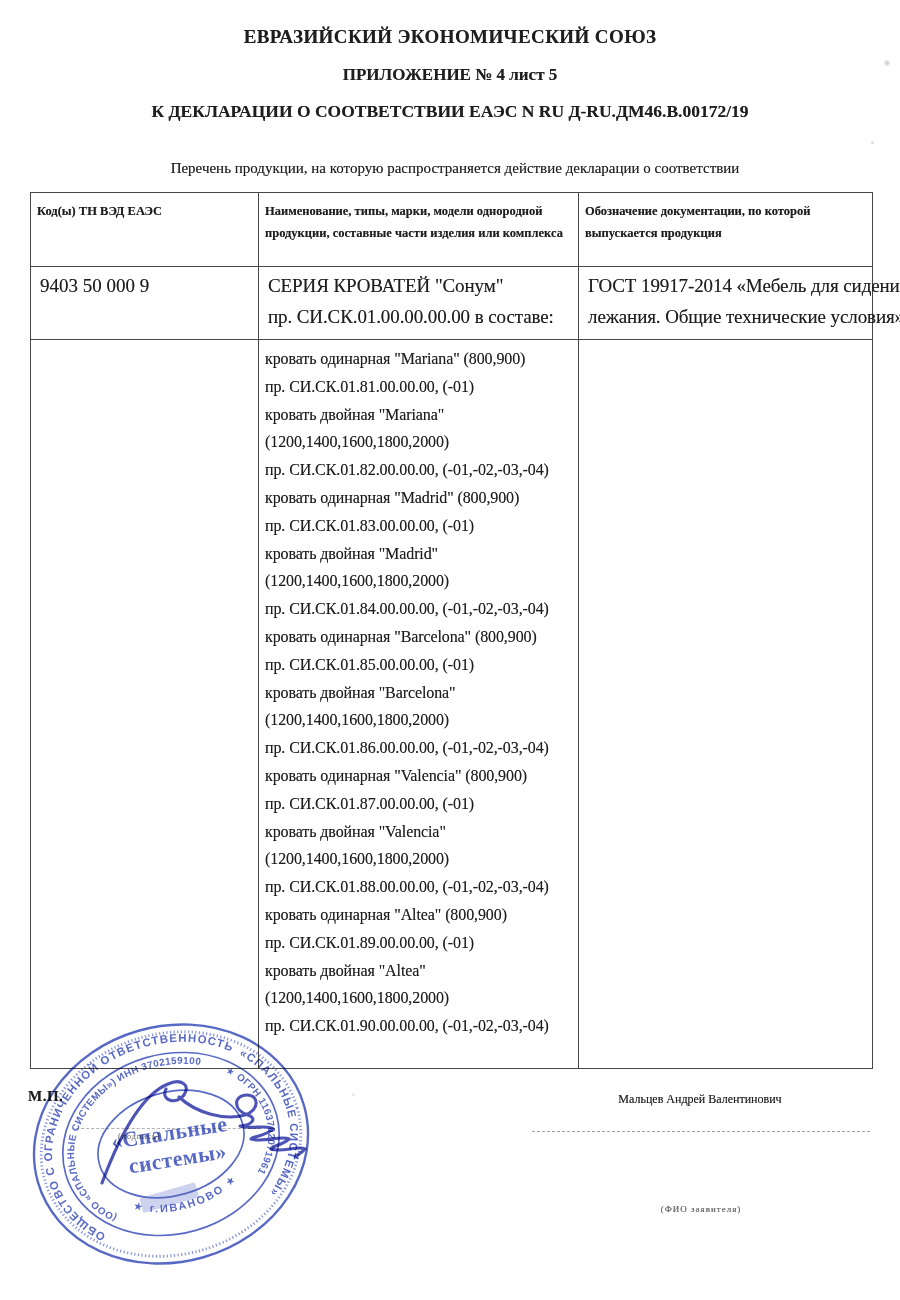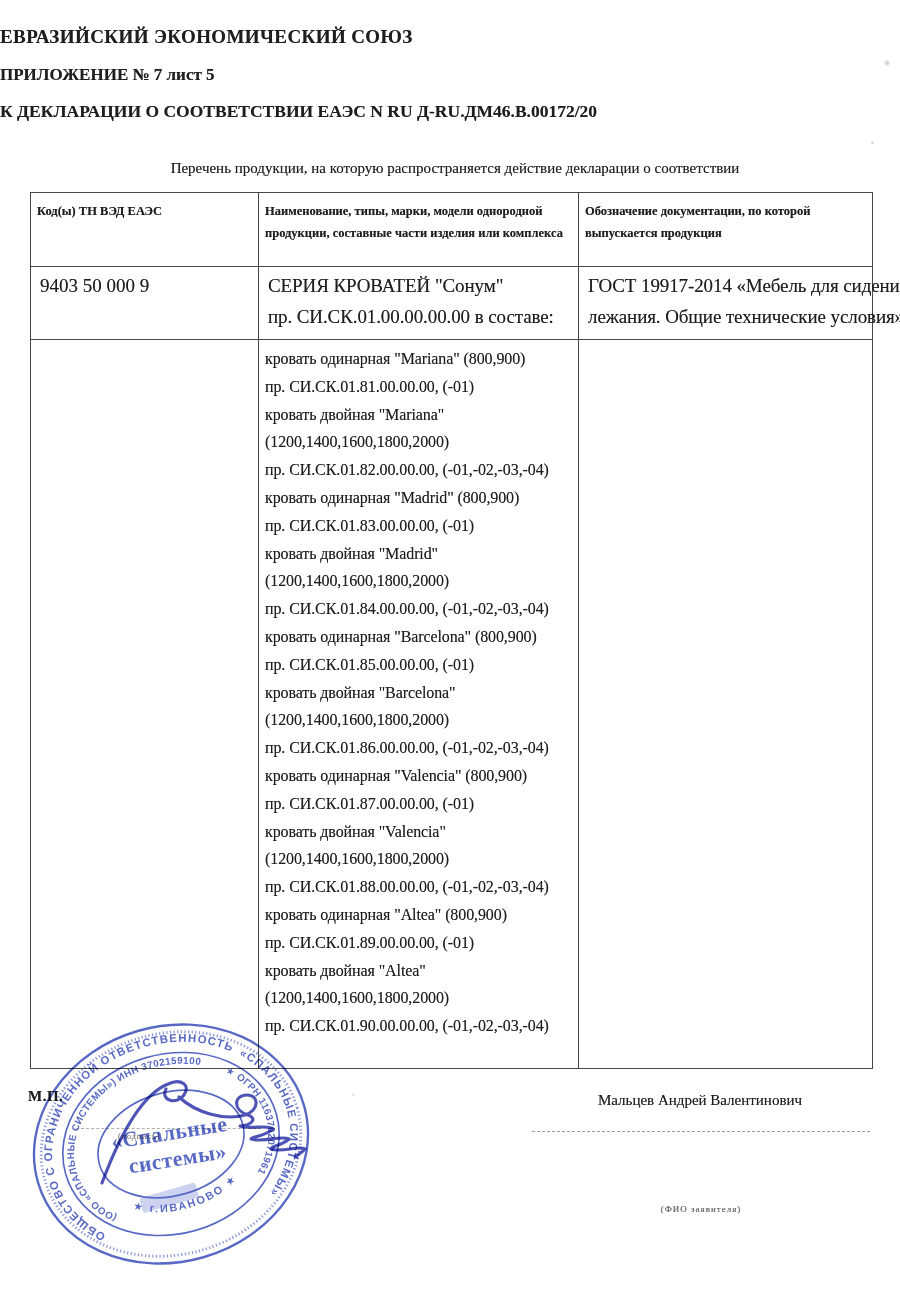--- a/index.html
+++ b/index.html
@@ -13,21 +13,21 @@
     width:900px;height:1300px;
     background:#ffffff;
     font-family:"Liberation Serif","DejaVu Serif",serif;
     color:var(--ink);
     position:relative;
     overflow:hidden;
   }
   .page{position:absolute;inset:0;}
 
   
-  .titles{position:absolute;top:26px;left:0;width:900px;}
+  .titles{position:absolute;top:26px;left:0;width:900px;text-align:center;}
   .title-1{font-size:19px;font-weight:bold;letter-spacing:.4px;}
   .title-2{font-size:17px;font-weight:bold;margin-top:17px;}
   .title-3{font-size:17.5px;font-weight:bold;margin-top:16px;}
   .subtitle{
     position:absolute;top:160px;left:0;width:910px;text-align:center;
     font-size:15px;
   }
 
   
   table.doc-table{
@@ -62,21 +62,21 @@
   .sign-line-left{
     position:absolute;left:76px;top:1128px;width:185px;
     border-top:1px dashed #b0b0b0;
   }
   .sign-caption-left{
     position:absolute;left:118px;top:1132px;
     font-size:8px;color:#8a8a8a;letter-spacing:1px;
   }
   .applicant-name{
     position:absolute;left:520px;top:1092px;width:360px;text-align:center;
-    font-size:15px;
+    font-size:12px;
   }
   .fio-line{
     position:absolute;left:532px;top:1131px;width:338px;
     border-top:1px dashed #9d9d9d;
   }
   .fio-caption{
     position:absolute;left:532px;top:1204px;width:338px;text-align:center;
     font-size:9px;color:#6b6b6b;letter-spacing:1px;
   }
 
@@ -101,22 +101,22 @@
   .speck-2{left:871px;top:141px;width:3px;height:3px;background:#c6c6c6;opacity:.6;}
   .speck-3{left:352px;top:1093px;width:3px;height:3px;background:#cfcfcf;opacity:.5;}
 </style>
 </head>
 <body>
 
 <div class="page">
 
   <div class="titles">
     <div class="title-1">ЕВРАЗИЙСКИЙ ЭКОНОМИЧЕСКИЙ СОЮЗ</div>
-    <div class="title-2">ПРИЛОЖЕНИЕ № 7 лист 5</div>
-    <div class="title-3">К ДЕКЛАРАЦИИ О СООТВЕТСТВИИ ЕАЭС N RU Д-RU.ДМ46.В.00172/20</div>
+    <div class="title-2">ПРИЛОЖЕНИЕ № 4 лист 5</div>
+    <div class="title-3">К ДЕКЛАРАЦИИ О СООТВЕТСТВИИ ЕАЭС N RU Д-RU.ДМ46.В.00172/19</div>
   </div>
 
   <div class="subtitle">Перечень продукции, на которую распространяется действие декларации о соответствии</div>
 
   <table class="doc-table">
     <colgroup>
         <col class="c1">
         <col class="c2">
         <col class="c3">
       </colgroup>

